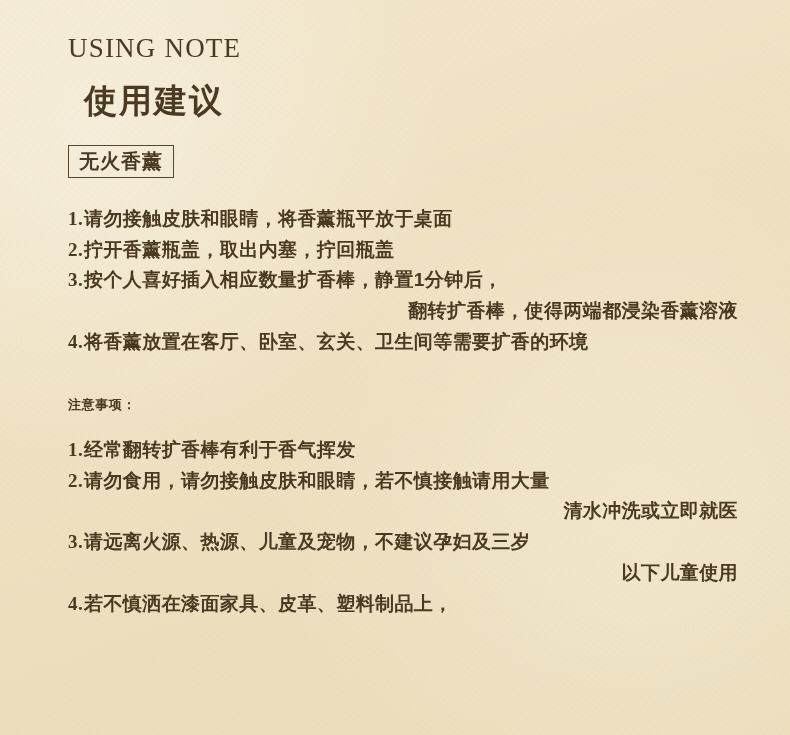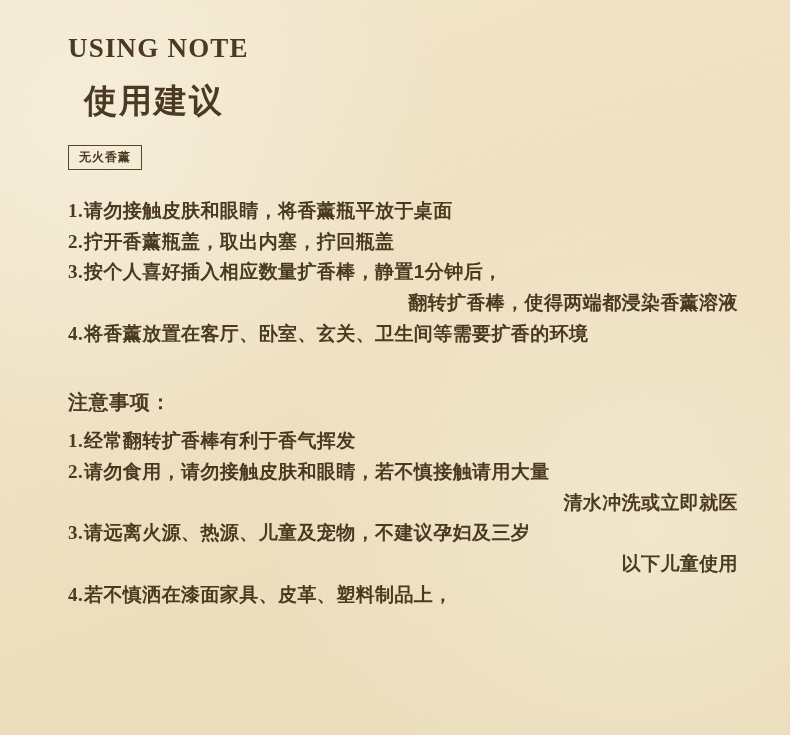--- a/index.html
+++ b/index.html
@@ -36,41 +36,41 @@
   }
   .content {
     position: relative;
     z-index: 2;
   }
   .title-en {
     font-family: "Liberation Serif", serif;
     font-size: 27px;
     letter-spacing: 1.2px;
     color: #4a3a21;
-    font-weight: 700;
+    font-weight: 400;
     line-height: 1.1;
     margin: 0 0 4px 0;
   }
   .title-cn {
     font-family: "Liberation Sans", sans-serif;
     font-size: 33px;
     font-weight: 700;
     color: #4a3a21;
     letter-spacing: 2px;
     line-height: 1.25;
     margin: 16px;
   }
   .tag-row {
     margin-top: 24px;
   }
   .tag {
     display: inline-block;
     border: 1.6px solid #5a4526;
     color: #4a3a21;
-    font-size: 12px;
+    font-size: 20px;
     font-weight: 700;
     letter-spacing: 1px;
     padding: 5px 10px 6px 10px;
     line-height: 1;
   }
   .steps {
     margin-top: 26px;
   }
   .line {
     display: flex;
@@ -92,25 +92,25 @@
   }
   .line.cont {
     padding-left: 20px;
     text-align: right;
   }
   .section-gap {
     height: 36px;
   }
   .notes-title {
     color: #4a3a21;
-    font-size: 20px;
+    font-size: 13px;
     font-weight: 700;
     letter-spacing: 0.6px;
     line-height: 1.62;
-    margin-bottom: 8px;
+    margin-bottom: 20px;
   }
 </style>
 </head>
 <body>
 
 <div class="page">
   <div class="grain"></div>
 
   <div class="content">
 

